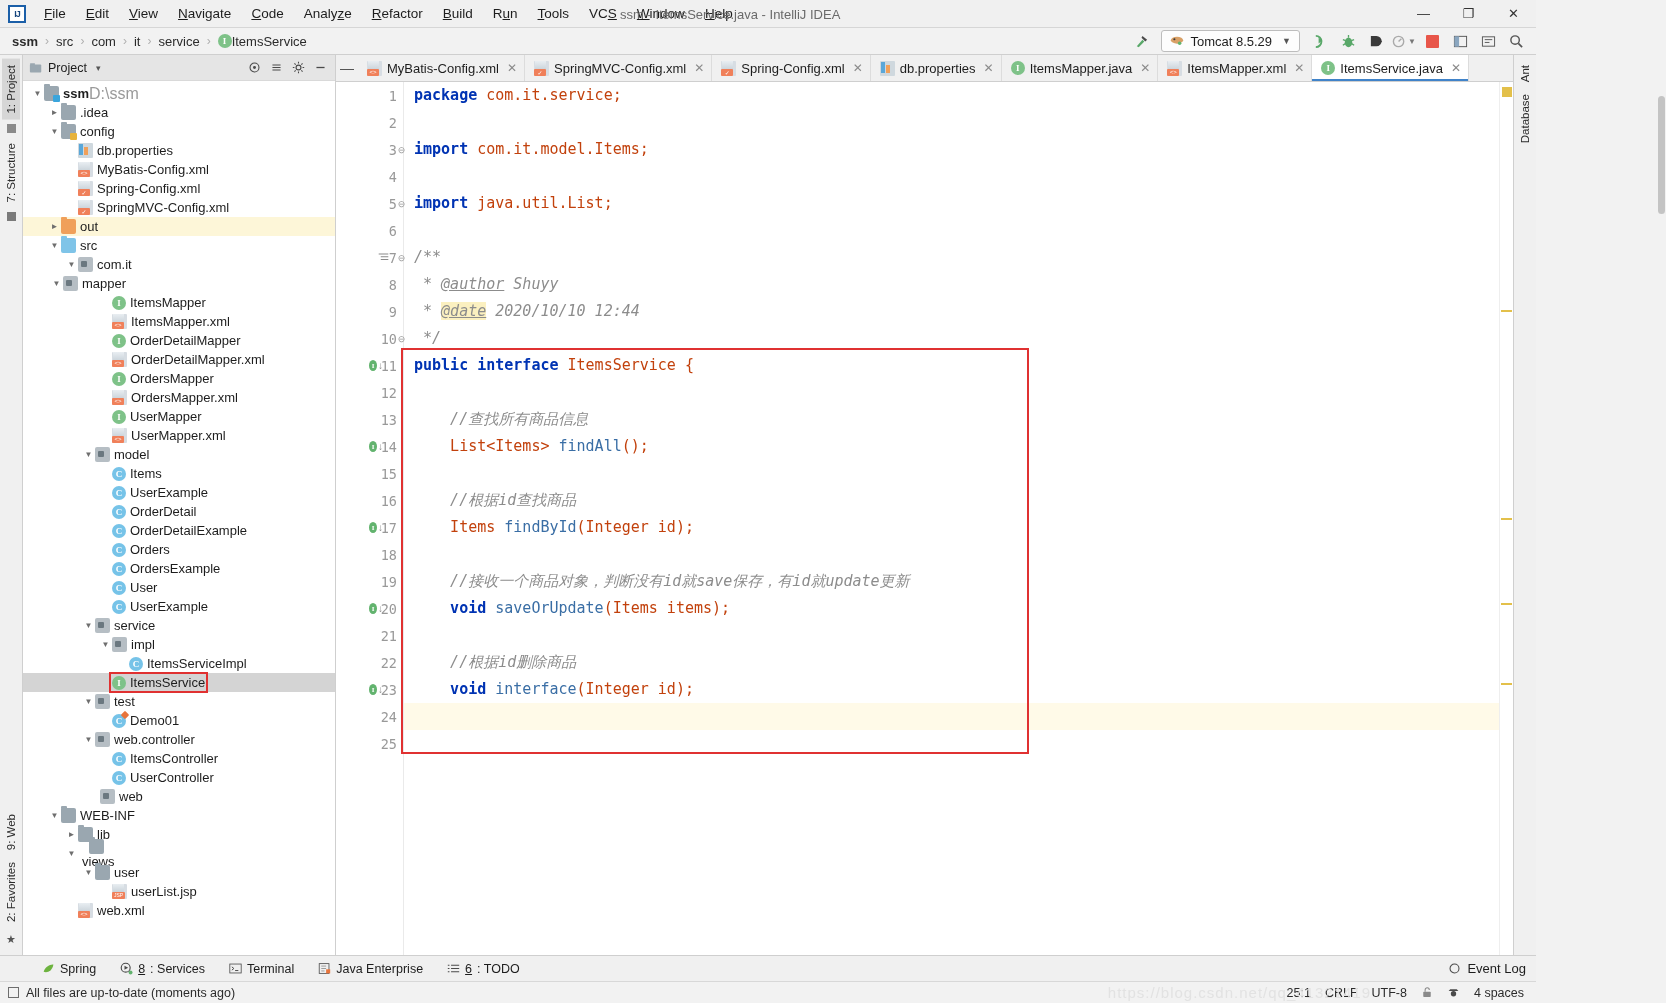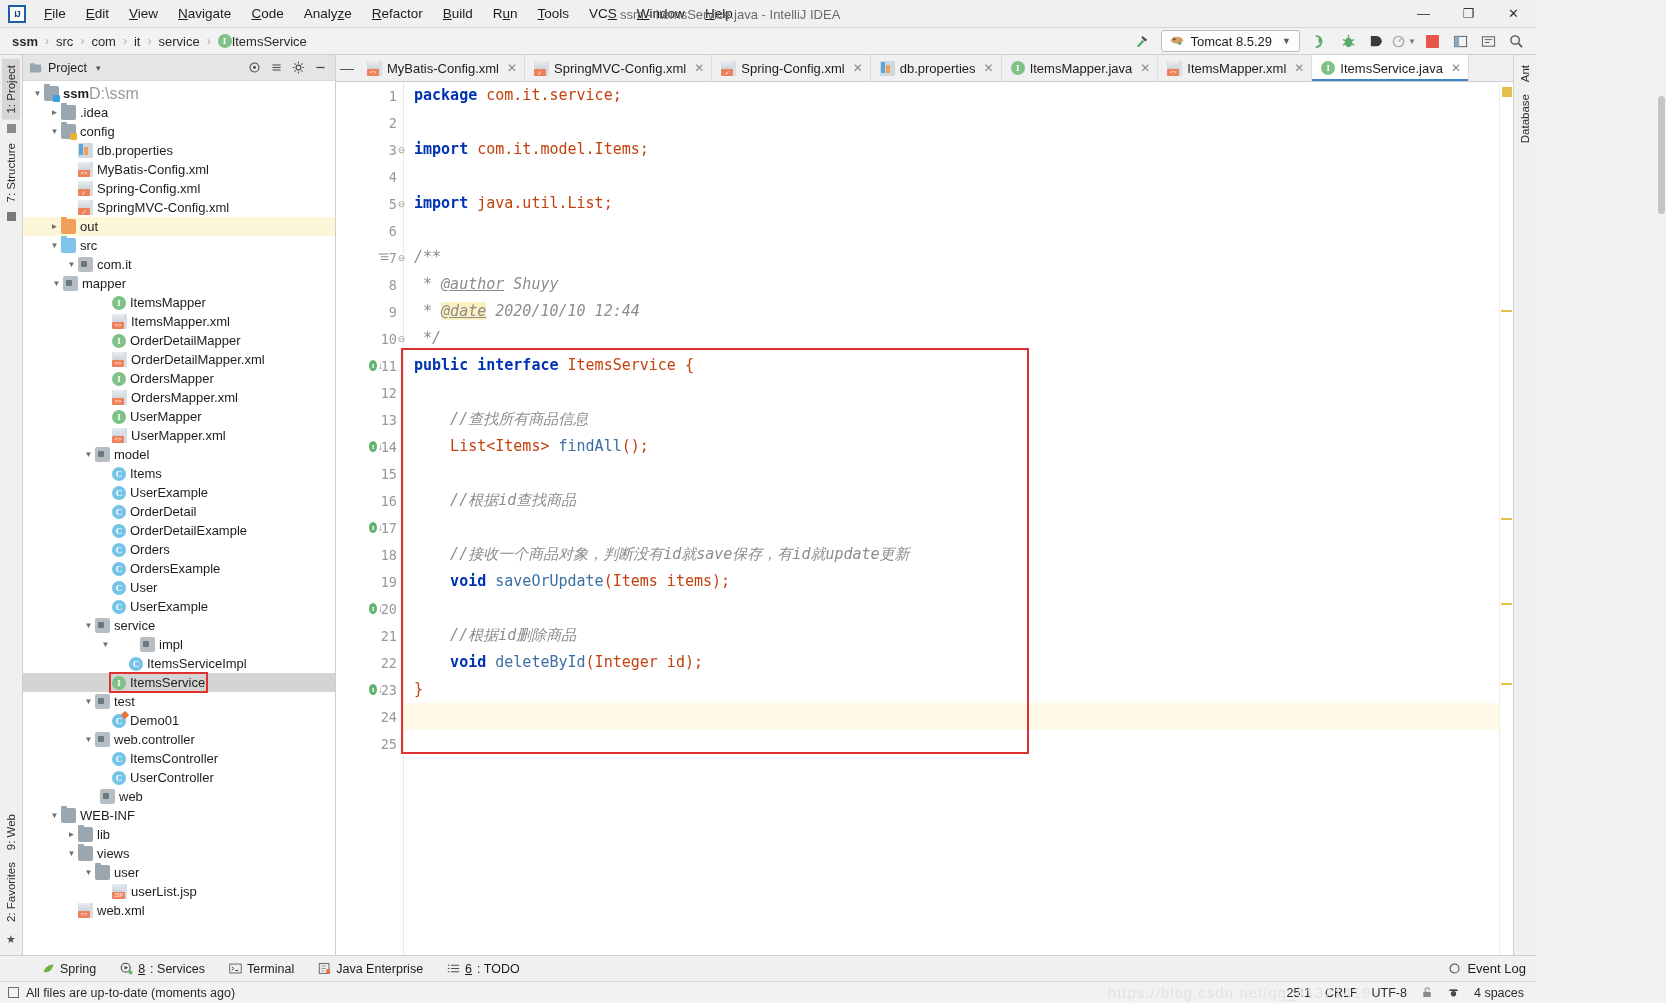--- a/index.html
+++ b/index.html
@@ -653,21 +653,21 @@
           </div>
           <div class="row" style="padding-left: 59px;">
             <span class="tw open"></span>
             <span style="display: flex; align-items: center;">
               <span class="ic ic-pkg"></span>
               <span class="lbl">service</span>
             </span>
           </div>
           <div class="row" style="padding-left: 76px;">
             <span class="tw open"></span>
-            <span style="display: flex; align-items: flex-end; margin-left: 28px;">
+            <span style="display: flex; align-items: flex-end;">
               <span class="ic ic-pkg"></span>
               <span class="lbl">impl</span>
             </span>
           </div>
           <div class="row" style="padding-left: 93px;">
             <span class="tw"></span>
             <span style="display: flex; align-items: center;">
               <span class="ic ic-class">C</span>
               <span class="lbl">ItemsServiceImpl</span>
             </span>
@@ -730,21 +730,21 @@
           </div>
           <div class="row" style="padding-left: 42px;">
             <span class="tw closed"></span>
             <span style="display: flex; align-items: center;">
               <span class="ic ic-folder"></span>
               <span class="lbl">lib</span>
             </span>
           </div>
           <div class="row" style="padding-left: 42px;">
             <span class="tw open"></span>
-            <span style="display: flex; align-items: center;">
+            <span style="display: flex; align-items: center; flex-direction: column;">
               <span class="ic ic-folder"></span>
               <span class="lbl">views</span>
             </span>
           </div>
           <div class="row" style="padding-left: 59px;">
             <span class="tw open"></span>
             <span style="display: flex; align-items: center;">
               <span class="ic ic-folder"></span>
               <span class="lbl">user</span>
             </span>
@@ -880,26 +880,27 @@
           <div class="cl cmt"><span>/**</span></div>
           <div class="cl cmt"><span> * </span><u>@author</u><span> Shuyy</span></div>
           <div class="cl cmt"><span> * </span><u class="hl-date">@date</u><span> 2020/10/10 12:44</span></div>
           <div class="cl cmt"><span> */</span></div>
           <div class="cl"><span class="kw">public interface</span><span class="pl"> ItemsService {</span></div>
           <div class="cl"></div>
           <div class="cl cmt"><span>    //查找所有商品信息</span></div>
           <div class="cl"><span class="pl">    List&lt;Items&gt; </span><span class="mth">findAll</span><span class="pl">();</span></div>
           <div class="cl"></div>
           <div class="cl cmt"><span>    //根据id查找商品</span></div>
+          <div class="cl"><span class="pl">    Items </span><span class="mth">findById</span><span class="pl">(Integer id);</span></div>
           <div class="cl"></div>
           <div class="cl cmt"><span>    //接收一个商品对象，判断没有id就save保存，有id就update更新</span></div>
           <div class="cl"><span class="kw">    void </span><span class="mth">saveOrUpdate</span><span class="pl">(Items items);</span></div>
           <div class="cl"></div>
           <div class="cl cmt"><span>    //根据id删除商品</span></div>
-          <div class="cl"><span class="kw">    void </span><span class="mth">deleteById</span><span class="pl">(Integer id);</span></div>
+          <div class="cl"><span class="kw">    void </span><span class="mth">interface</span><span class="pl">(Integer id);</span></div>
           <div class="cl"><span class="pl">}</span></div>
           <div class="cl"></div>
         </div>
 
         <div class="redbox" style="left:65px; top:266px; width:628px; height:406px;"></div>
 
         <div class="markerstrip">
           <div class="caret-sq"></div>
           <div class="mk" style="top:228px;"></div>
           <div class="mk" style="top:436px;"></div>

